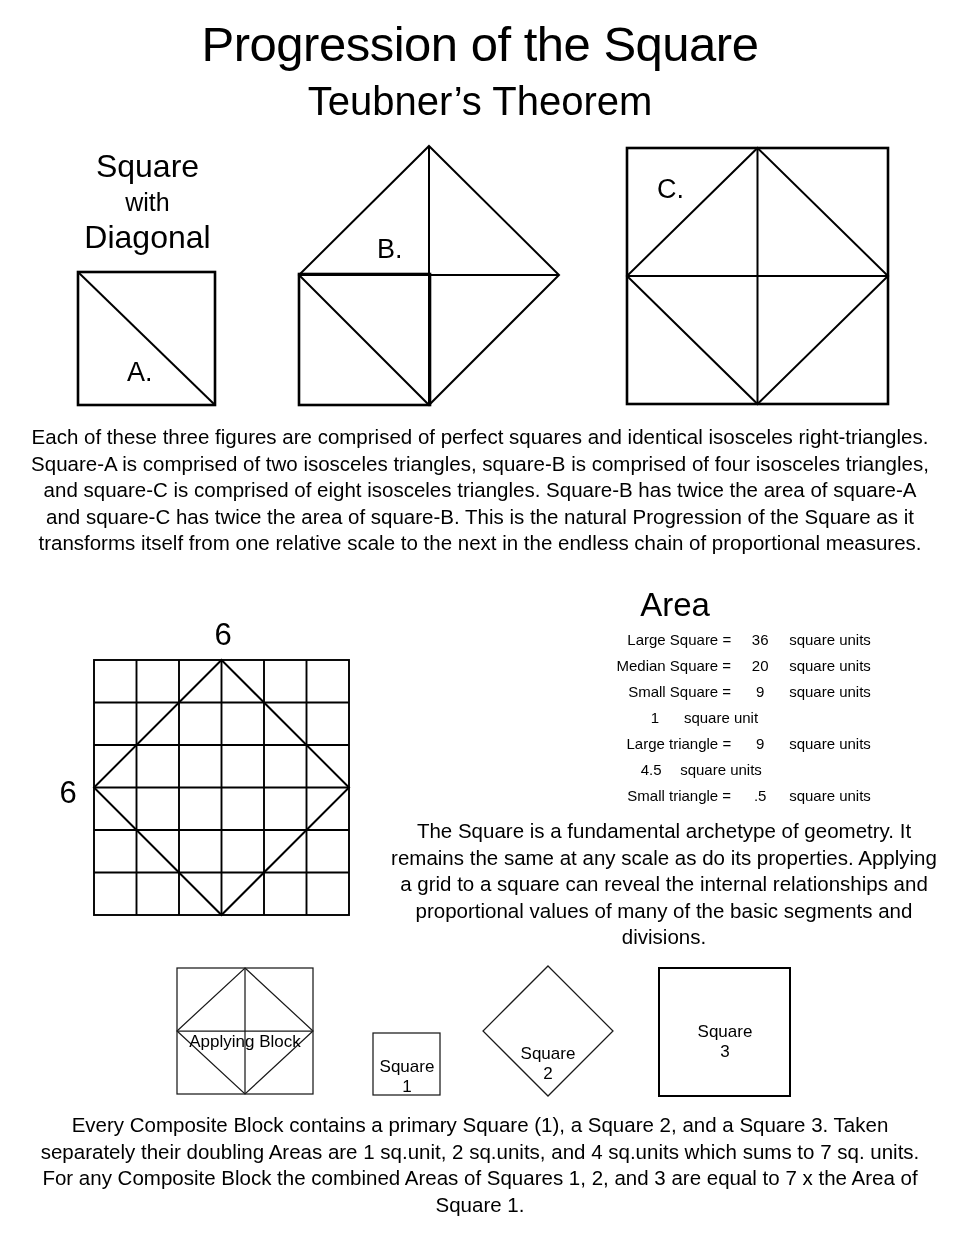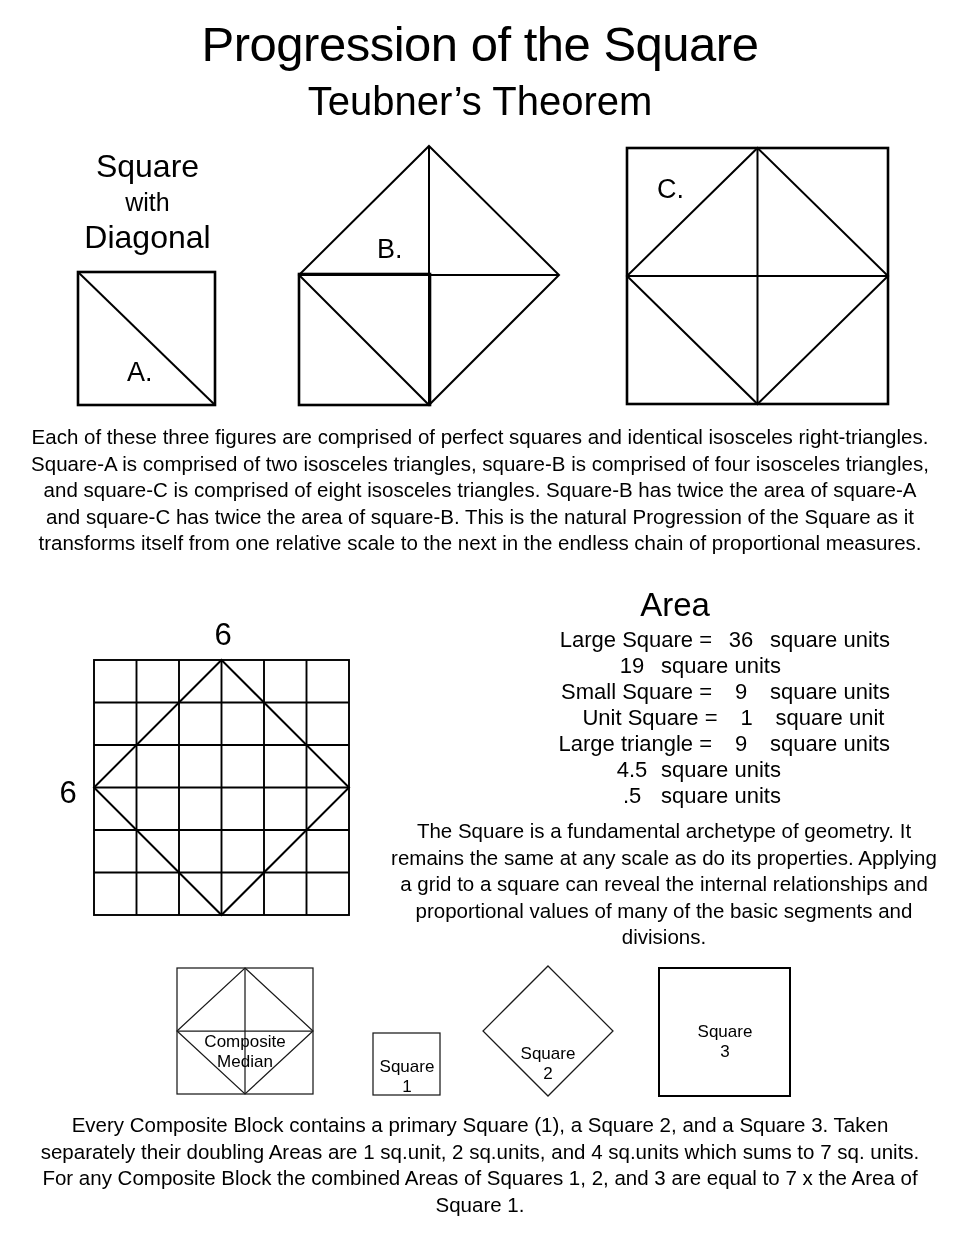--- a/index.html
+++ b/index.html
@@ -82,21 +82,21 @@
     text-align: center;
     font-size: 33px;
     line-height: 38px;
   }
   .area-list {
     left: 455px; top: 627px; width: 480px;
   }
   .area-row {
     display: flex;
     justify-content: center;
-    font-size: 22px;
+    font-size: 15px;
     line-height: 26px;
     white-space: nowrap;
   }
   .area-row .lbl {
     width: 212px;
     text-align: right;
     padding-right: 6px;
   }
   .area-row .val {
     width: 46px;
@@ -173,43 +173,44 @@
   <div class="abs para para-1">Each of these three figures are comprised of perfect squares and identical isosceles right-triangles. Square-A is comprised of two isosceles triangles, square-B is comprised of four isosceles triangles, and square-C is comprised of eight isosceles triangles. Square-B has twice the area of square-A and square-C has twice the area of square-B. This is the natural Progression of the Square as it transforms itself from one relative scale to the next in the endless chain of proportional measures.</div>
 
   <div class="abs area-head">Area</div>
   <div class="abs area-list">
     <div class="area-row">
       <span class="lbl">Large Square =</span>
       <span class="val">36</span>
       <span class="unit">square units</span>
     </div>
     <div class="area-row">
-      <span class="val">19</span>
+      <span class="lbl">Median Square =</span>
+      <span class="val">20</span>
       <span class="unit">square units</span>
     </div>
     <div class="area-row">
       <span class="lbl">Small Square =</span>
       <span class="val">9</span>
       <span class="unit">square units</span>
     </div>
     <div class="area-row">
-      <span class="lbl">Unit Square =</span>
       <span class="val">1</span>
       <span class="unit">square unit</span>
     </div>
     <div class="area-row">
       <span class="lbl">Large triangle =</span>
       <span class="val">9</span>
       <span class="unit">square units</span>
     </div>
     <div class="area-row">
       <span class="val">4.5</span>
       <span class="unit">square units</span>
     </div>
     <div class="area-row">
+      <span class="lbl">Small triangle =</span>
       <span class="val">.5</span>
       <span class="unit">square units</span>
     </div>
   </div>
 
   <div class="abs para para-2">The Square is a fundamental archetype of geometry. It remains the same at any scale as do its properties. Applying a grid to a square can reveal the internal relationships and proportional values of many of the basic segments and divisions.</div>
 
   <svg class="abs" style="left:60px; top:640px;" width="320" height="300" viewBox="0 0 320 300">
     <g>
 
@@ -249,21 +250,21 @@
 
     <g>
       <polygon class="stroke-thin" points="548,16 613,81 548,146 483,81"></polygon>
     </g>
 
     <g>
       <rect class="stroke-med" x="659" y="18" width="131" height="128"></rect>
     </g>
   </svg>
 
-  <div class="abs shape-cap cap-composite">Composite Median</div>
+  <div class="abs shape-cap cap-composite">Applying Block</div>
 
   <div class="abs shape-cap cap-s1">
     <div>Square</div>
     <div>1</div>
   </div>
 
   <div class="abs shape-cap cap-s2">
     <div>Square</div>
     <div>2</div>
   </div>

